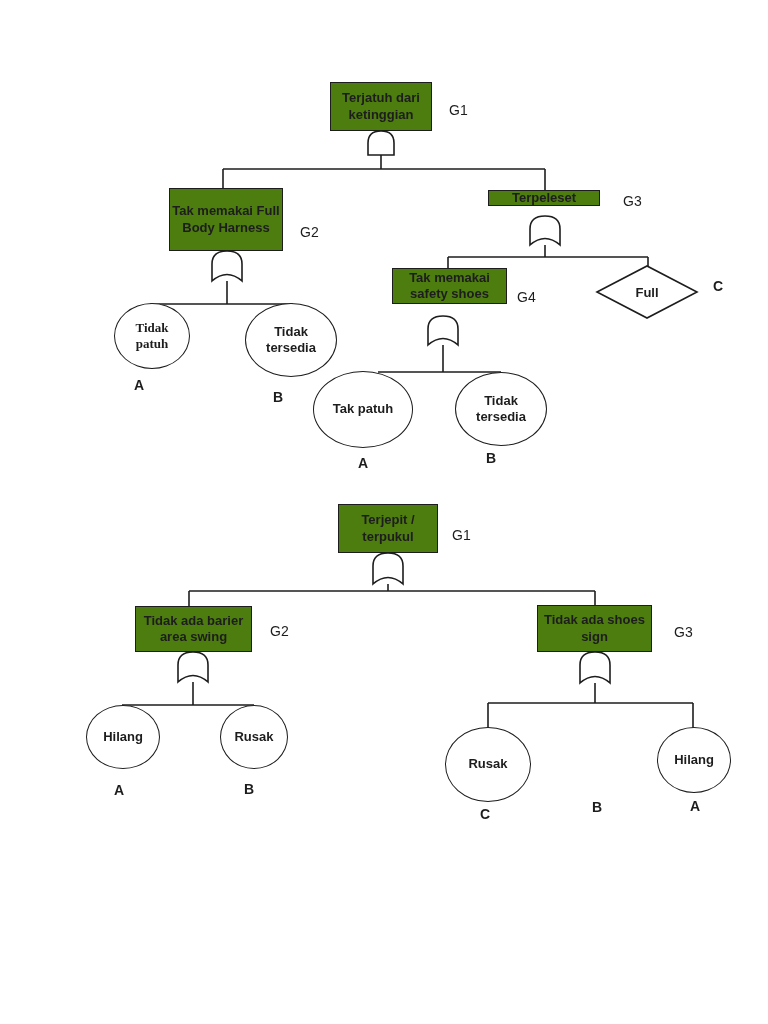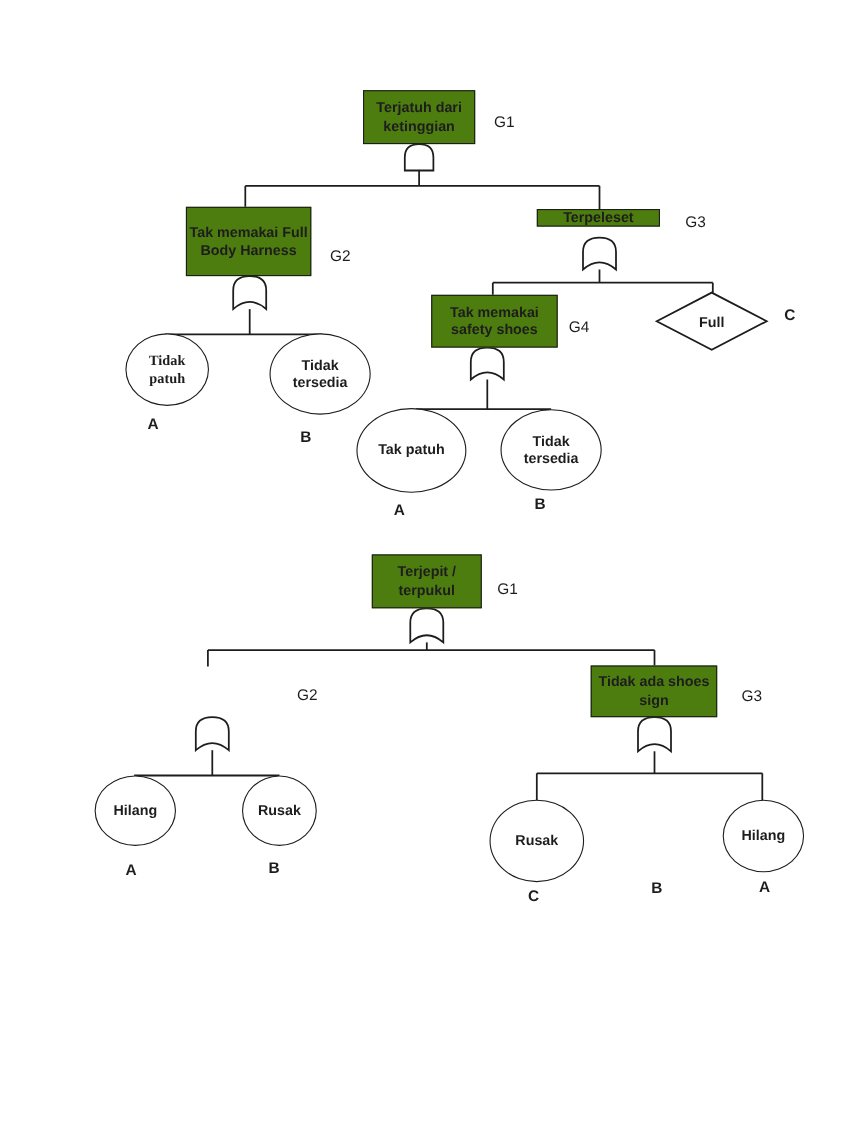--- a/index.html
+++ b/index.html
@@ -70,34 +70,35 @@
   <div class="glabel" style="left:300px;top:224px;">G2</div>
 
   <div class="node circle" style="left:114px;top:303px;width:76px;height:66px;font-family:Liberation Serif, serif;">Tidak patuh</div>
   <div class="code" style="left:134px;top:377px;">A</div>
   <div class="node circle" style="left:245px;top:303px;width:92px;height:74px;">Tidak tersedia</div>
   <div class="code" style="left:273px;top:389px;">B</div>
 
   <div class="node box" style="left:488px;top:190px;width:112px;height:16px;">Terpeleset</div>
   <div class="glabel" style="left:623px;top:193px;">G3</div>
 
-  <div class="node box" style="left:392px;top:268px;width:115px;height:48px;">Tak memakai safety shoes</div>
+  <div class="node box" style="left:392px;top:268px;width:115px;height:36px;">Tak memakai safety shoes</div>
   <div class="glabel" style="left:517px;top:289px;">G4</div>
 
-  <div class="node circle" style="left:324px;top:371px;width:100px;height:77px;">Tak patuh</div>
+  <div class="node circle" style="left:313px;top:371px;width:100px;height:77px;">Tak patuh</div>
   <div class="code" style="left:358px;top:455px;">A</div>
   <div class="node circle" style="left:455px;top:372px;width:92px;height:74px;">Tidak tersedia</div>
   <div class="code" style="left:486px;top:450px;">B</div>
 
   <div class="diamond-text" style="left:602px;top:280px;width:90px;height:24px;">Full</div>
   <div class="code" style="left:713px;top:278px;">C</div>
 
   <div class="node box" style="left:338px;top:504px;width:100px;height:49px;">Terjepit / terpukul</div>
   <div class="glabel" style="left:452px;top:527px;">G1</div>
 
+  <div class="node box" style="left:135px;top:606px;width:117px;height:46px;">Tidak ada barier area swing</div>
   <div class="glabel" style="left:270px;top:623px;">G2</div>
 
   <div class="node circle" style="left:86px;top:705px;width:74px;height:64px;">Hilang</div>
   <div class="code" style="left:114px;top:782px;">A</div>
   <div class="node circle" style="left:220px;top:705px;width:68px;height:64px;">Rusak</div>
   <div class="code" style="left:244px;top:781px;">B</div>
 
   <div class="node box" style="left:537px;top:605px;width:115px;height:47px;">Tidak ada shoes sign</div>
   <div class="glabel" style="left:674px;top:624px;">G3</div>
 

